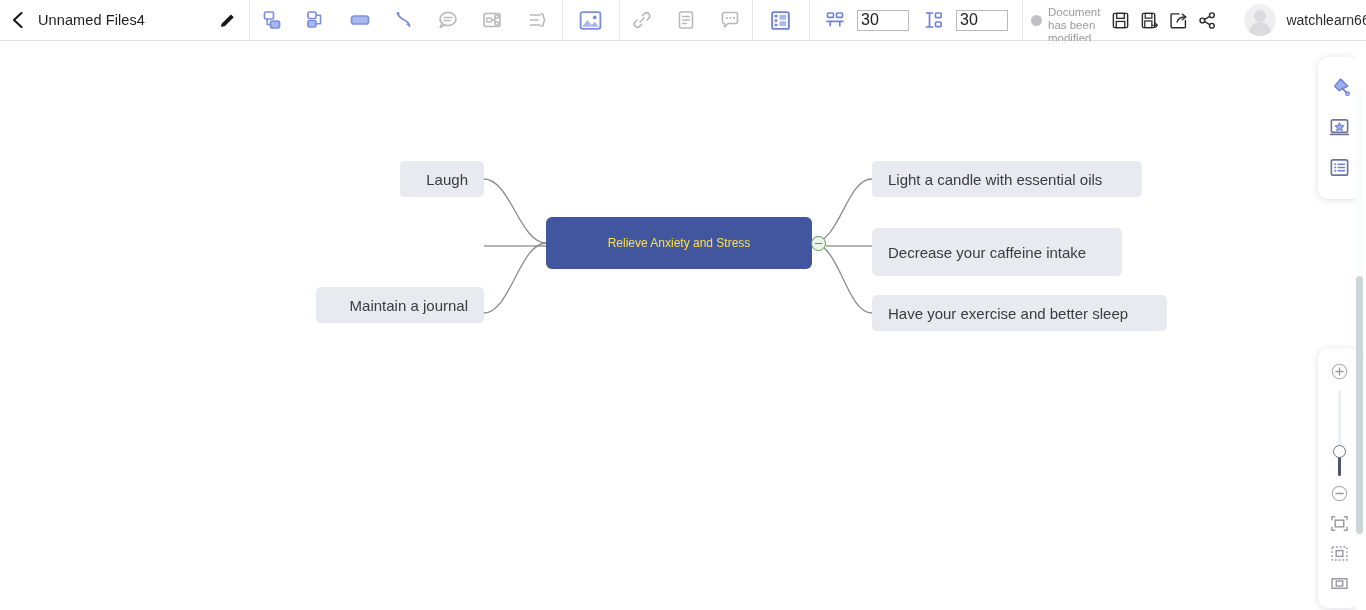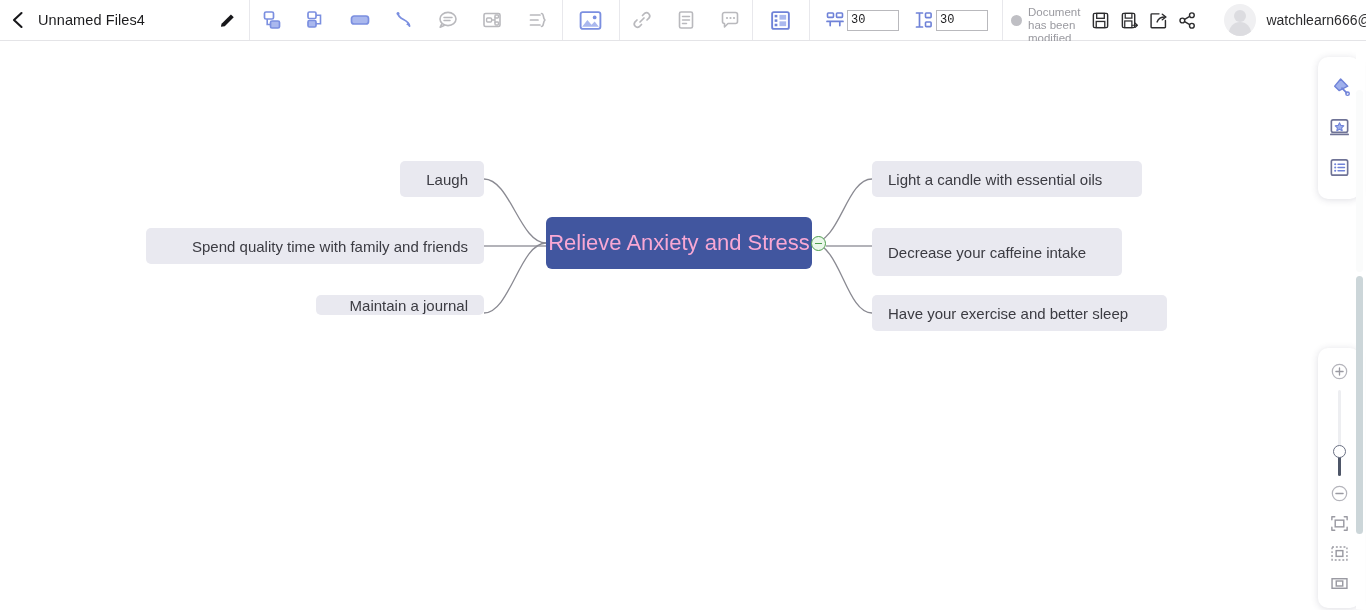--- a/index.html
+++ b/index.html
@@ -50,27 +50,27 @@
   }
   .tb-icon.w48 { width: 48px; }
   .tb-icon.w56 { width: 56px; }
 
   
   .spacing-wrap { display: flex; align-items: center; }
   .spacing-input {
     width: 52px; height: 21px;
     border: 1px solid #b9b9bd;
     background: #fff;
-    font-size: 12px;
-    font-family: Liberation Mono, monospace;
+    font-size: 16px;
+    font-family: Liberation Sans, sans-serif;
     color: #1c1c1e;
     padding: 0 3px;
     border-radius: 0;
     outline: none;
-    margin-left: 1px;
+    margin-left: 11px;
   }
 
   .doc-status {
     display: flex; align-items: center;
     margin-left: 8px;
   }
   .status-dot {
     width: 11px; height: 11px; border-radius: 50%;
     background: #bfbfc4; flex: 0 0 11px; margin-right: 6px;
   }
@@ -126,22 +126,22 @@
   }
   .node.leaf {
     background: #e9e9f0;
     color: #3b3b42;
     height: 36px;
     padding: 0 16px;
   }
   .node.leaf.align-right { justify-content: flex-end; }
   .node.root {
     background: #41569f;
-    color: #f9a8d4;
-    font-size: 22px;
+    color: #fde047;
+    font-size: 12px;
     height: 52px;
     padding: 16px 26px;
     justify-content: center;
     border-radius: 6px;
   }
   .collapse-btn {
     position: absolute;
     width: 15px; height: 15px;
     border-radius: 50%;
     border: 1.4px solid #4e9e4e;
@@ -409,24 +409,21 @@
     <path d="M546 202 C520 202, 510 272, 484 272" fill="none" stroke="#8a8a92" stroke-width="1.3"></path>
 
     <path d="M812 202 C840 202, 846 138, 872 138" fill="none" stroke="#8a8a92" stroke-width="1.3"></path>
     <path d="M826 205 L872 205" fill="none" stroke="#9a9aa2" stroke-width="1.5"></path>
     <path d="M812 202 C840 202, 846 272, 872 272" fill="none" stroke="#8a8a92" stroke-width="1.3"></path>
   </svg>
 
   <div class="node leaf align-right" style="left:400px; top:120px; width:84px; height:36px;">
     <span>Laugh</span>
   </div>
-  <div class="node leaf align-right" style="left:146px; top:187px; width:338px; height:36px;">
-    <span>Spend quality time with family and friends</span>
-  </div>
-  <div class="node leaf align-right" style="left:316px; top:254px; width:168px; height:20px;">
+  <div class="node leaf align-right" style="left:316px; top:246px; width:168px; height:36px;">
     <span>Maintain a journal</span>
   </div>
 
   <div class="node root" style="left:546px; top:176px; width:266px; height:52px;">
     <span>Relieve Anxiety and Stress</span>
   </div>
   <div class="collapse-btn" style="left:811px; top:195px;"></div>
 
   <div class="node leaf" style="left:872px; top:120px; width:270px; height:36px;">
     <span>Light a candle with essential oils</span>

